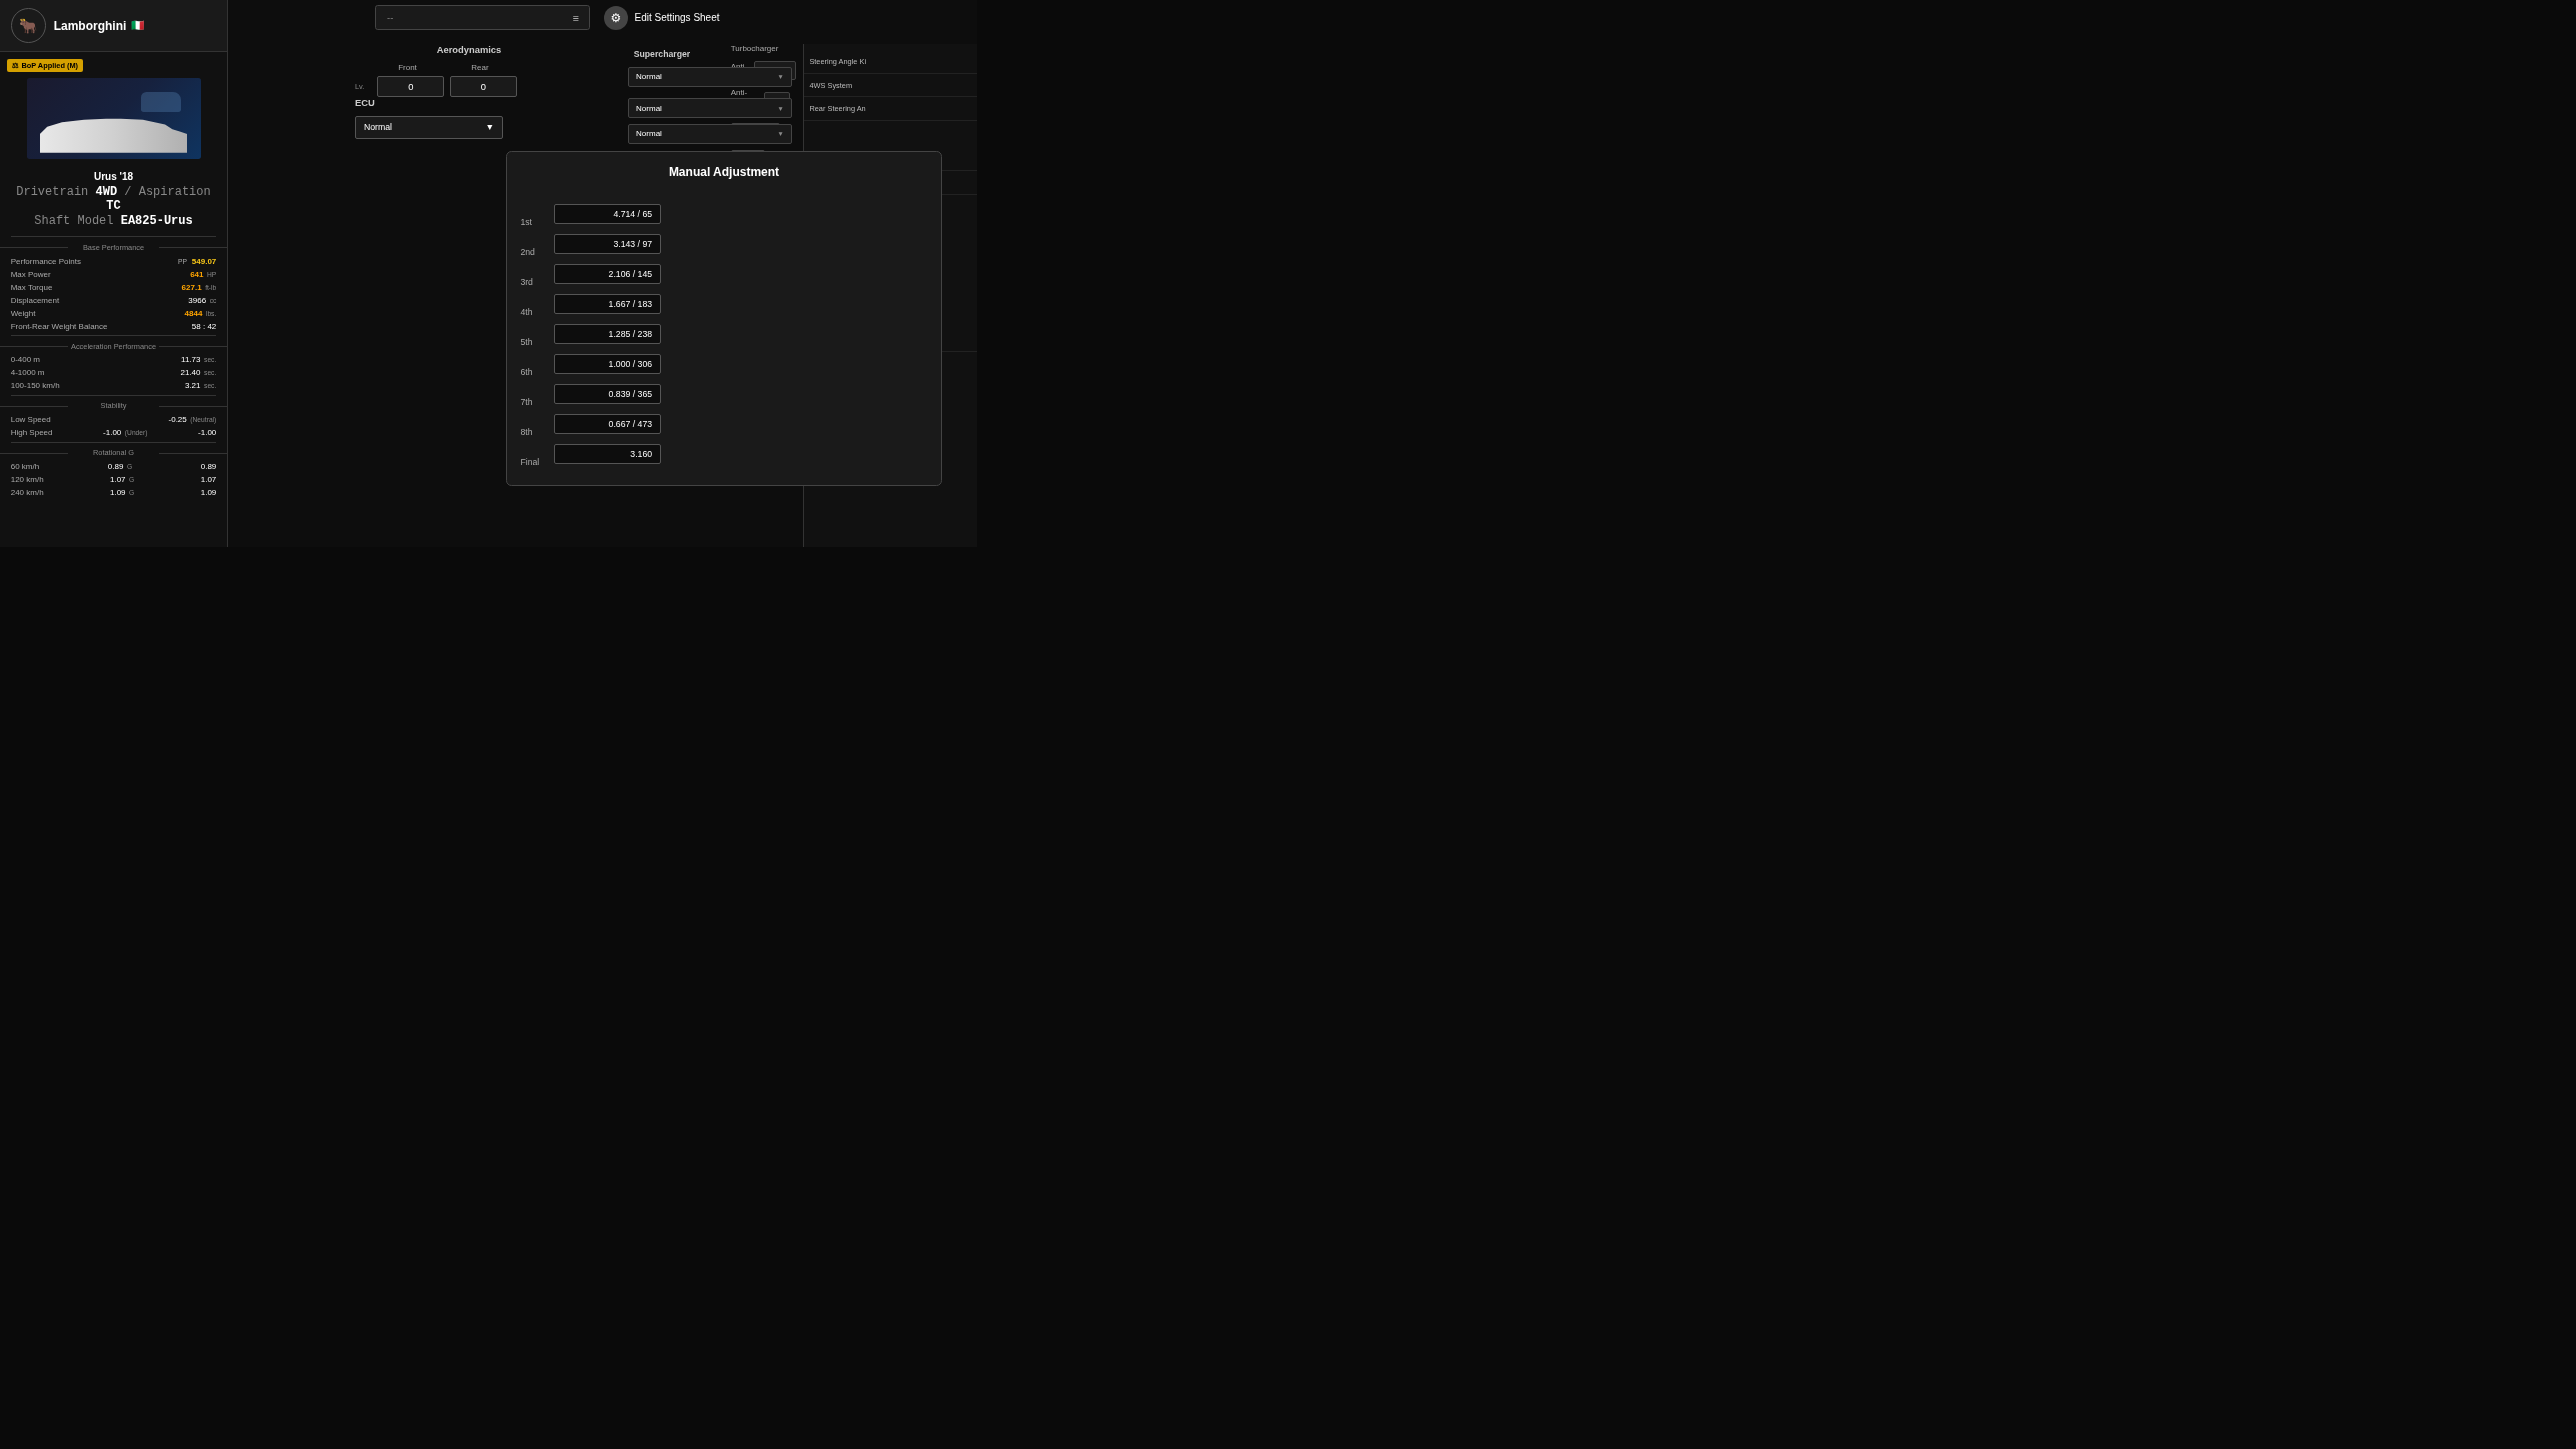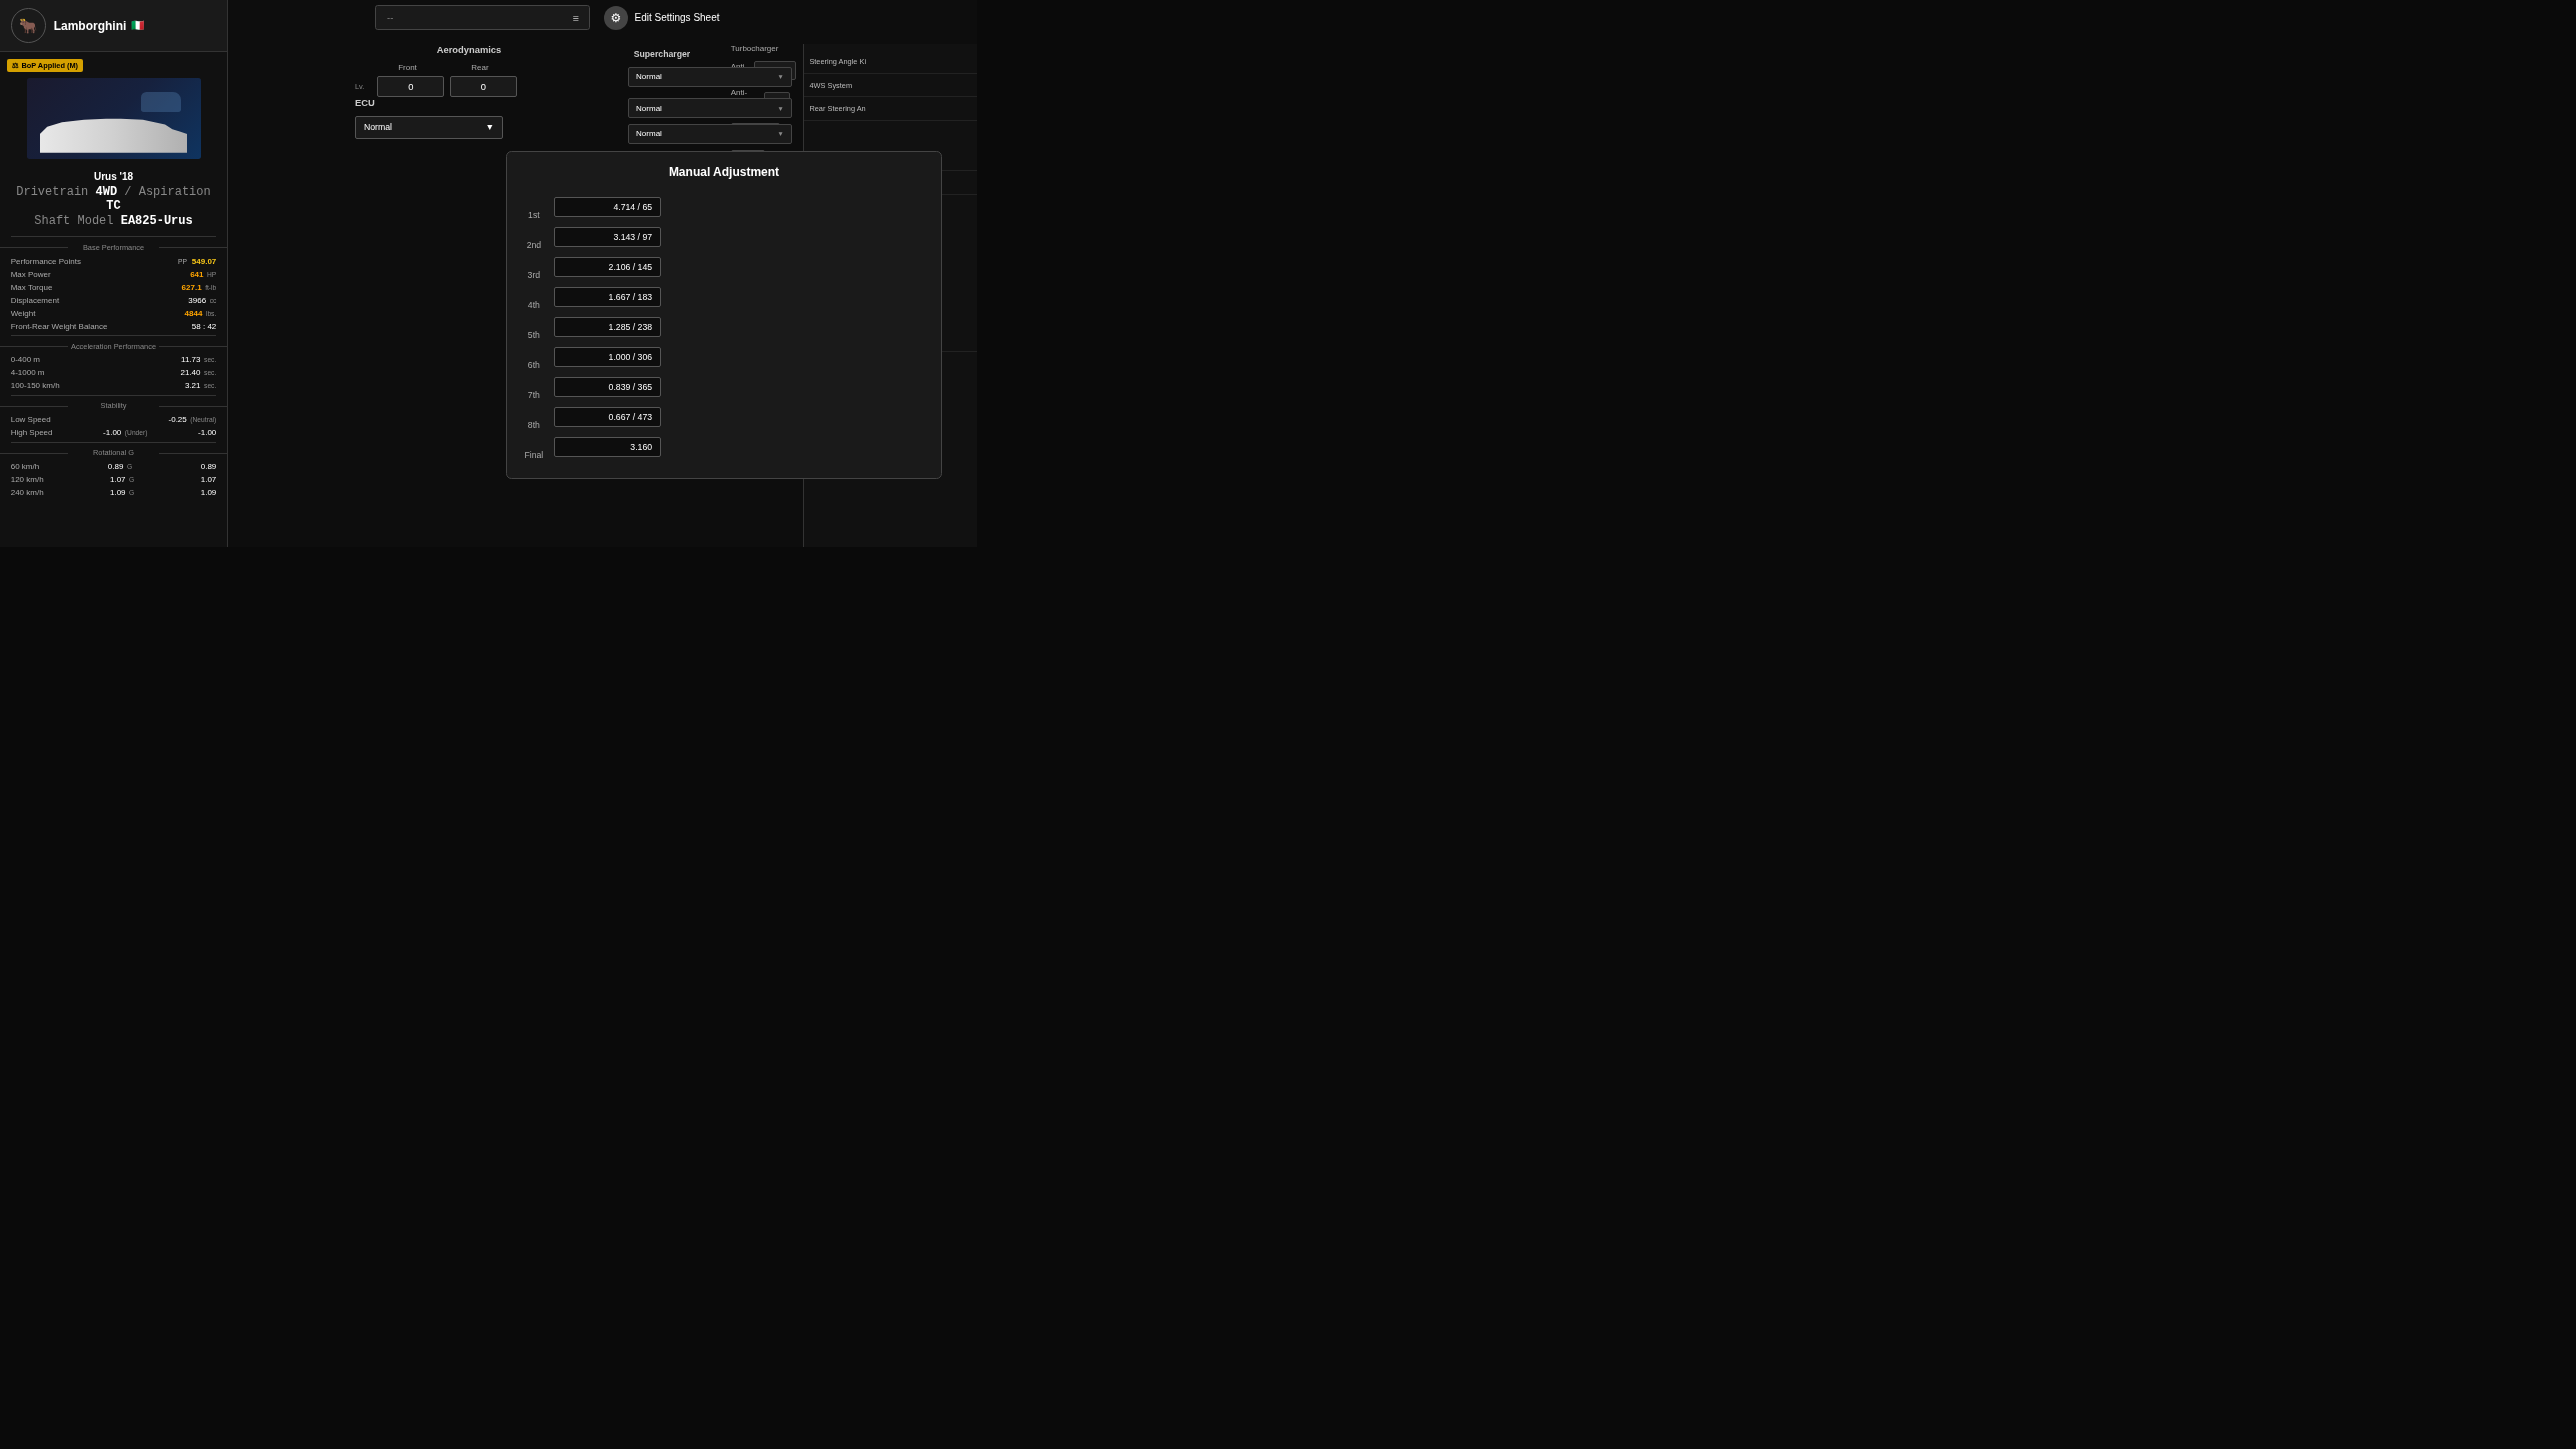--- a/index.html
+++ b/index.html
@@ -350,21 +350,21 @@
       border-radius: 5.4px;
       padding: 13.4px;
       z-index: 100;
     }
 
     .popup-title {
       text-align: center;
       color: #fff;
       font-size: 12px;
       font-weight: bold;
-      margin-bottom: 15px;
+      margin-bottom: 22px;
     }
 
     .popup-content {
       display: flex;
       gap: 13.4px;
     }
 
     .gear-table {
       min-width: 148px;
     }
@@ -373,21 +373,21 @@
       display: flex;
       align-items: center;
       margin-bottom: 4px;
       gap: 6.7px;
     }
 
     .gear-label {
       color: #aaa;
       font-size: 8.7px;
       width: 27px;
-      text-align: center;
+      text-align: left;
       margin-top: 16px;
     }
 
     .gear-value {
       background: #0d0d0d;
       border: 0.7px solid #555;
       color: #fff;
       font-size: 8.7px;
       padding: 4px 8px;
       border-radius: 2px;

